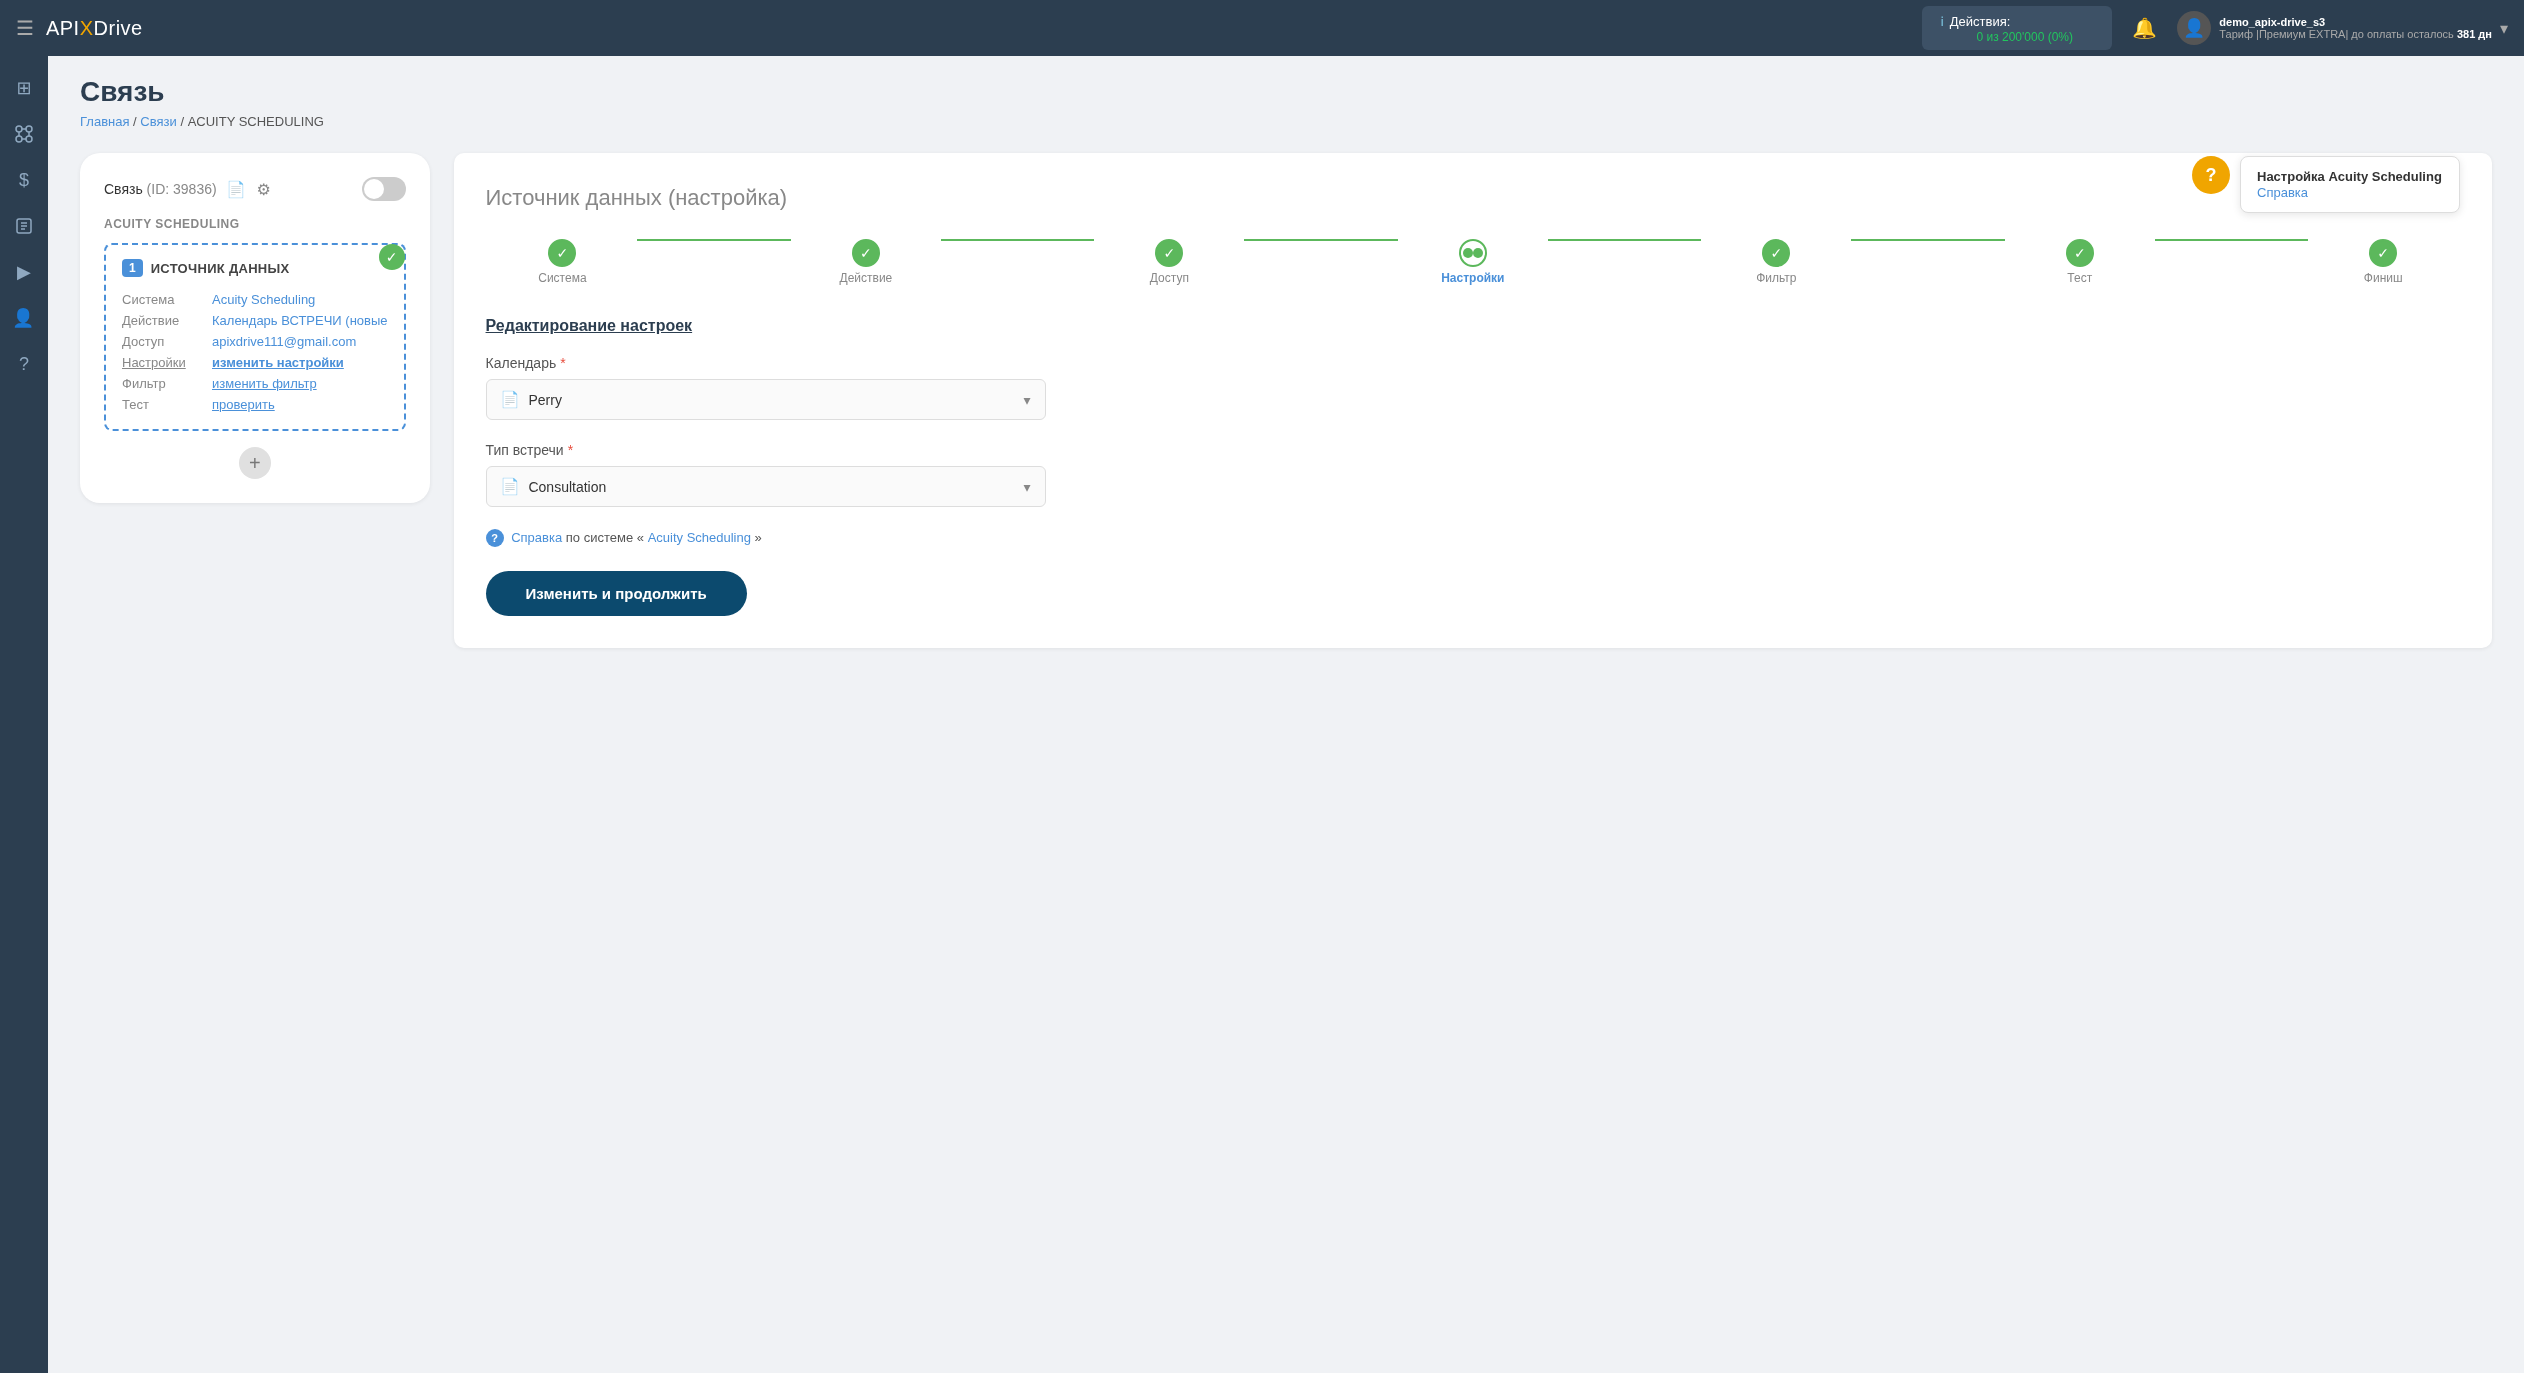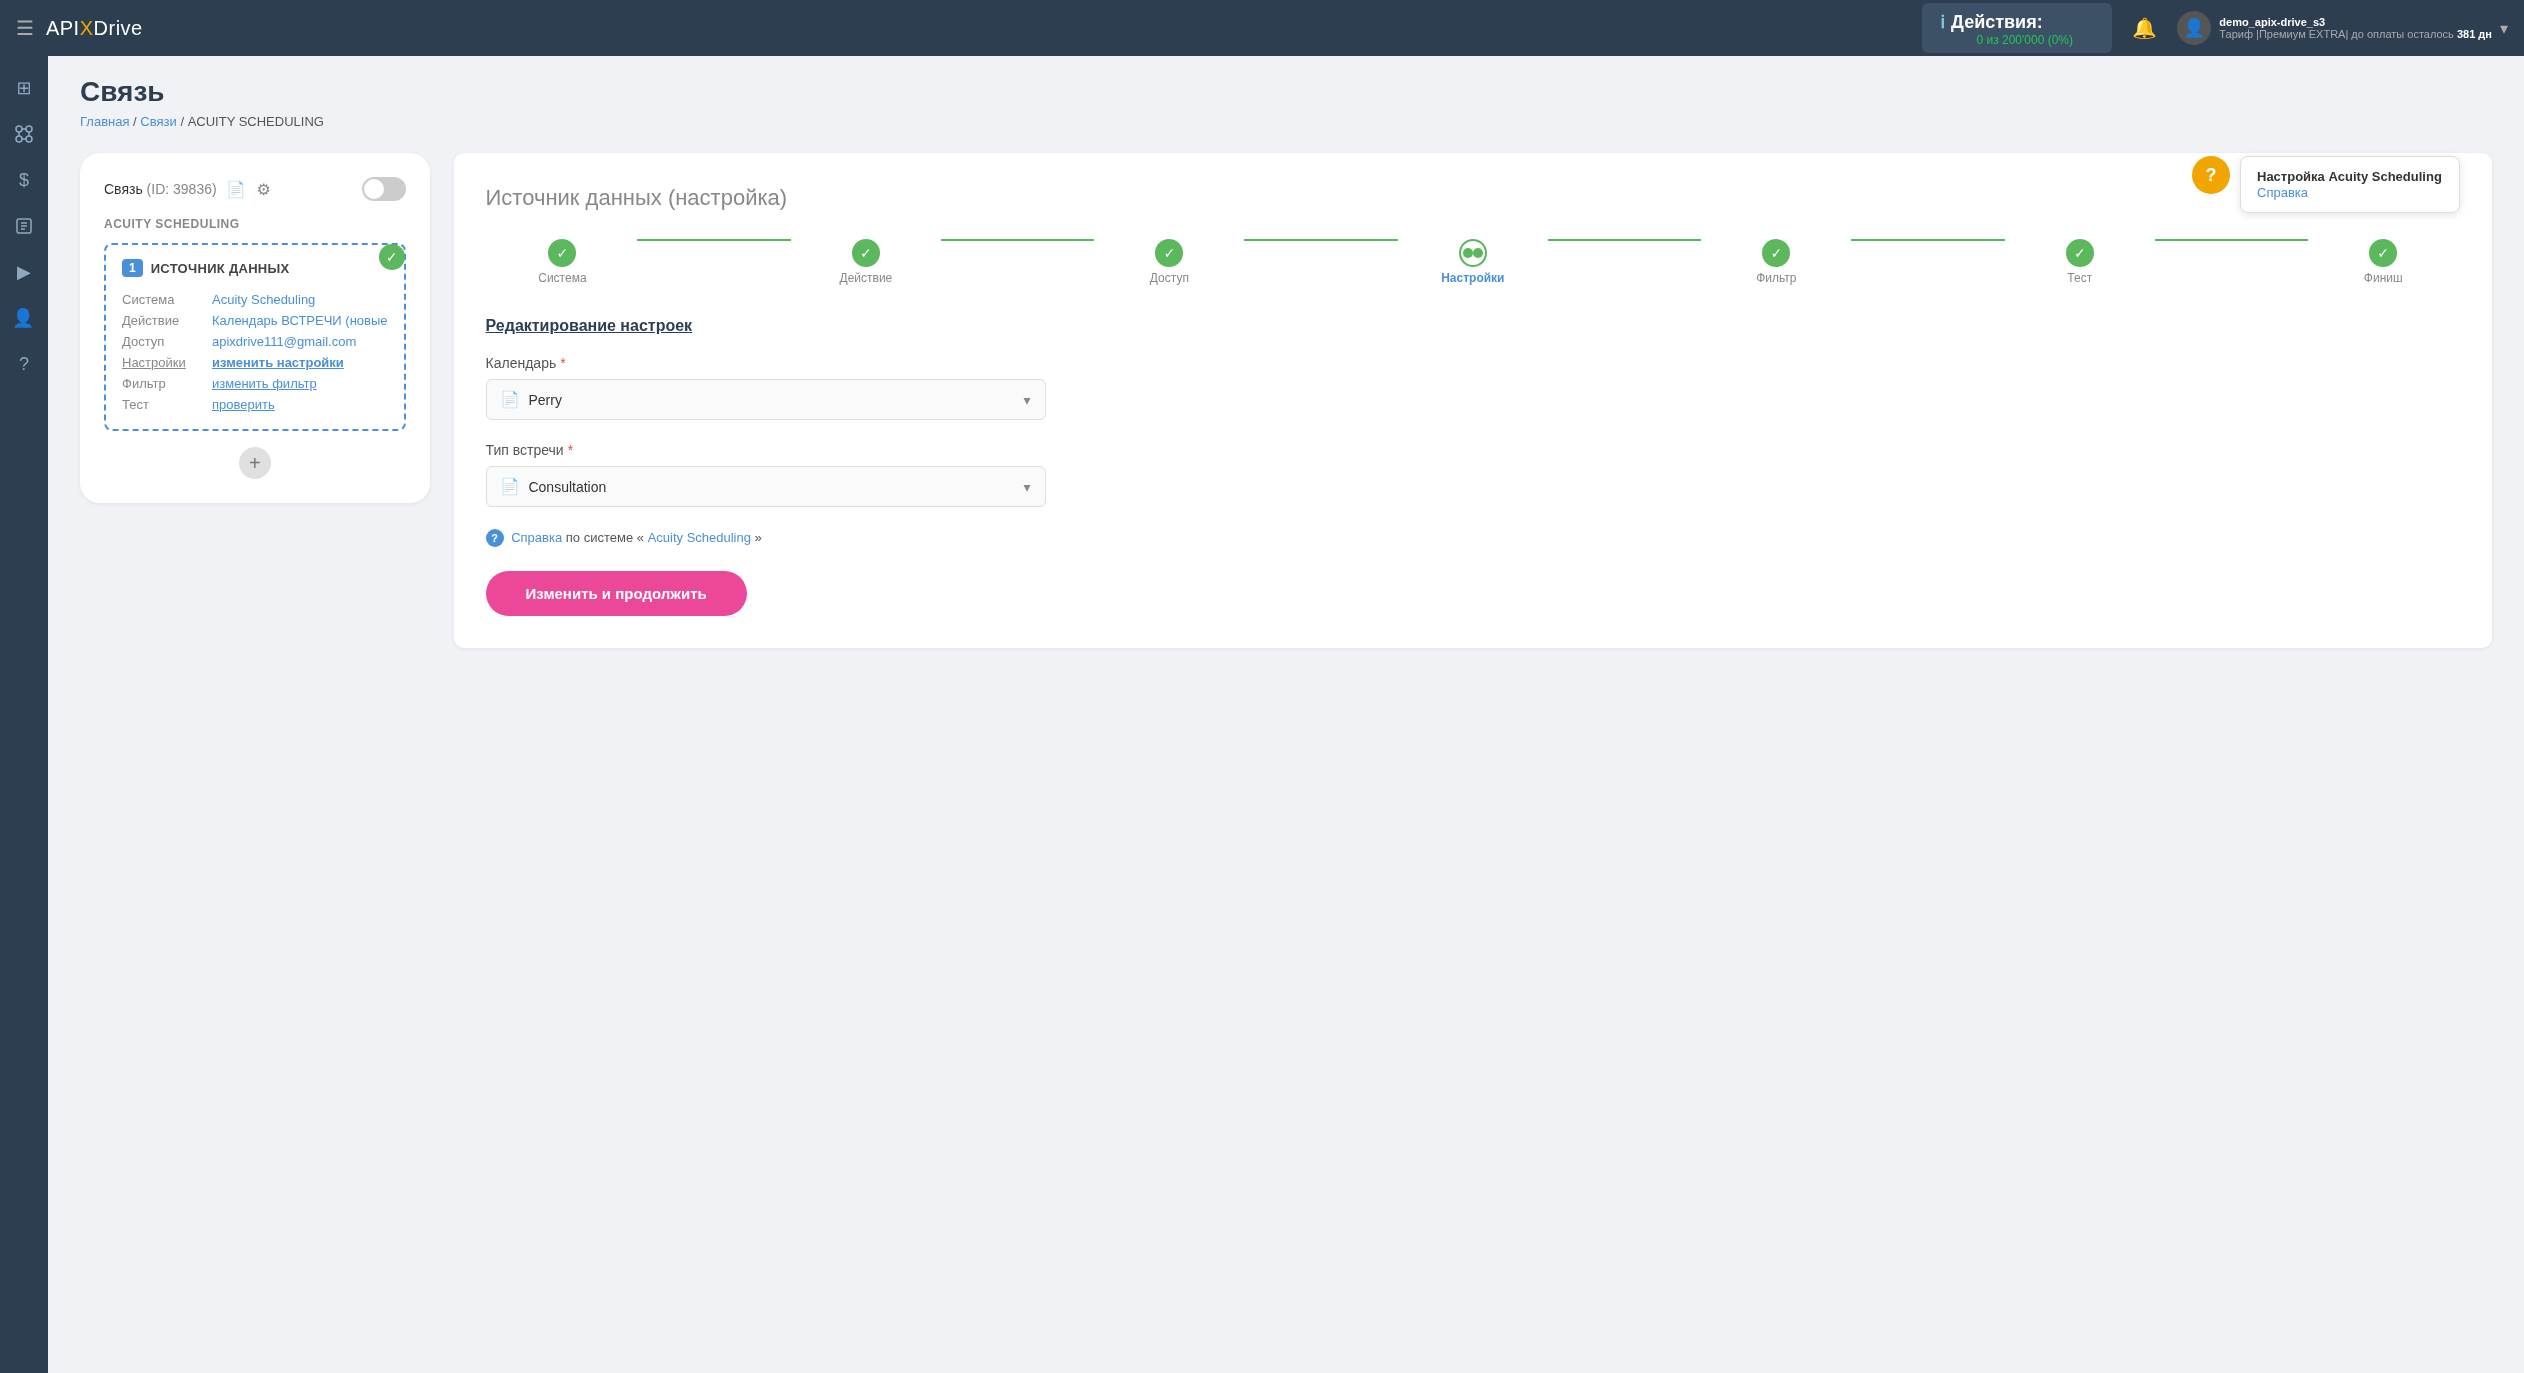--- a/index.html
+++ b/index.html
@@ -25,21 +25,21 @@
     .topnav-spacer { flex: 1; }
     .topnav-actions {
       background: #3d5166;
       border-radius: 6px;
       padding: 6px 18px;
       display: flex; flex-direction: column; align-items: flex-start;
       color: #ccc;
       font-size: 12px;
       min-width: 190px;
     }
-    .topnav-actions .title { color: #fff; font-size: 18px; font-weight: 700; text-align: right; }
+    .topnav-actions .title { color: #fff; font-size: 13px; font-weight: 400; text-align: right; }
     .topnav-actions .subtitle { color: #22c55e; font-size: 12px; margin-left: 36px; }
     .topnav-bell {
       color: #ccc; font-size: 20px; cursor: pointer; padding: 4px 8px;
     }
     .topnav-user {
       display: flex; align-items: center; gap: 8px; color: #fff; cursor: pointer;
     }
     .topnav-user .avatar {
       width: 34px; height: 34px; border-radius: 50%; background: #555;
       display: flex; align-items: center; justify-content: center;
@@ -331,21 +331,21 @@
       width: 18px; height: 18px;
       border-radius: 50%;
       background: #4a90d9;
       color: #fff;
       font-size: 11px;
       font-weight: 700;
       margin-right: 4px;
     }
 
     .submit-btn {
-      background: #ec4899;
+      background: #0c4a6e;
       color: #fff;
       border: none;
       border-radius: 24px;
       padding: 14px 40px;
       font-size: 15px;
       font-weight: 600;
       cursor: pointer;
       transition: background 0.2s;
     }
 

